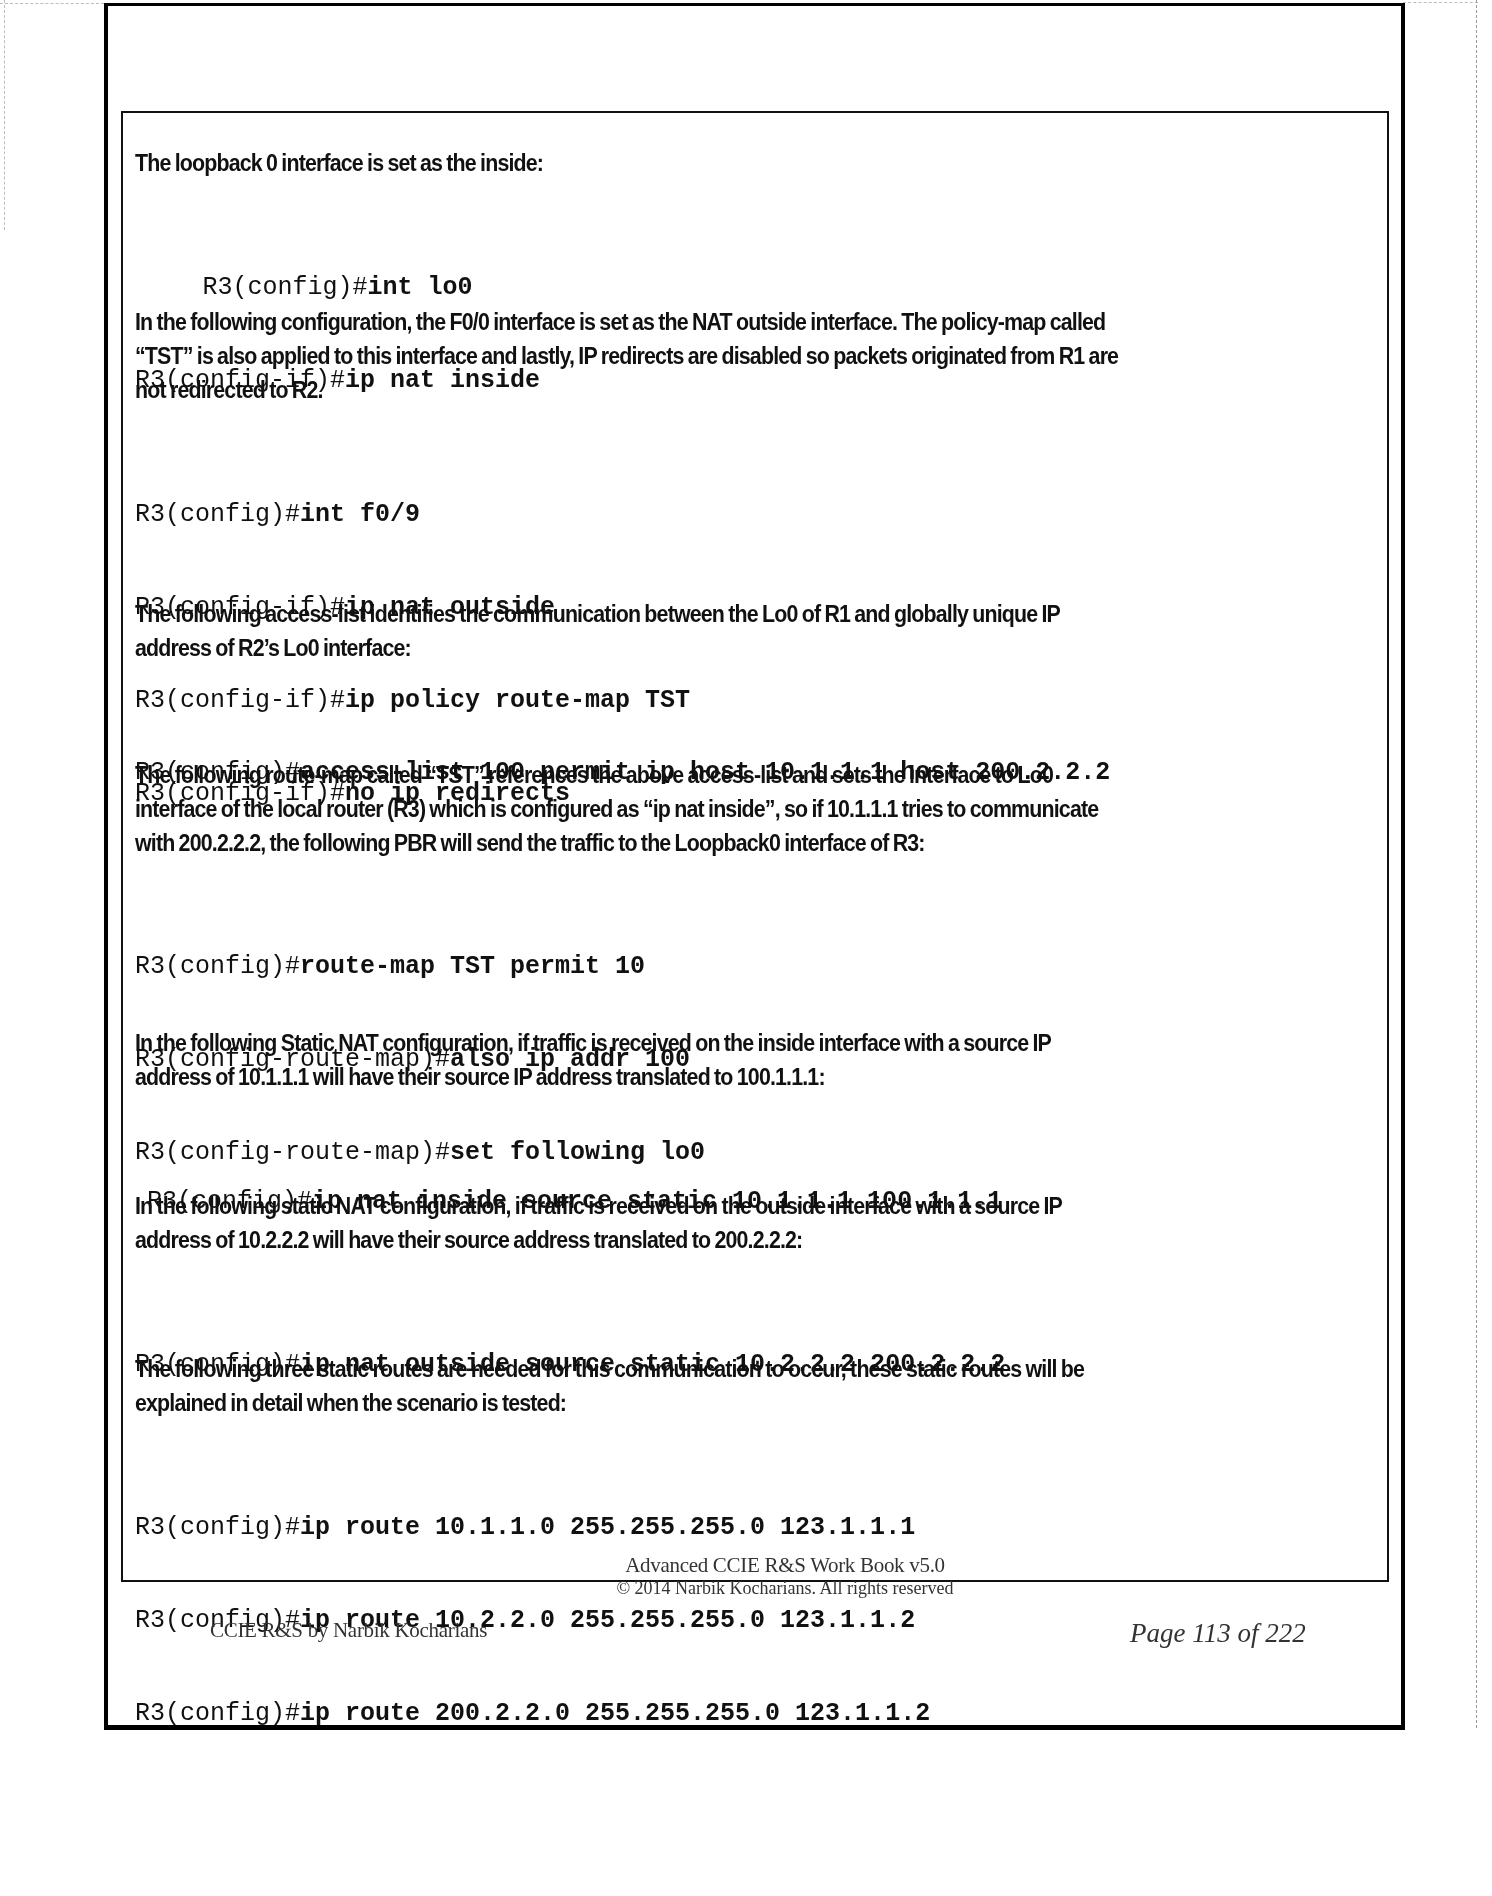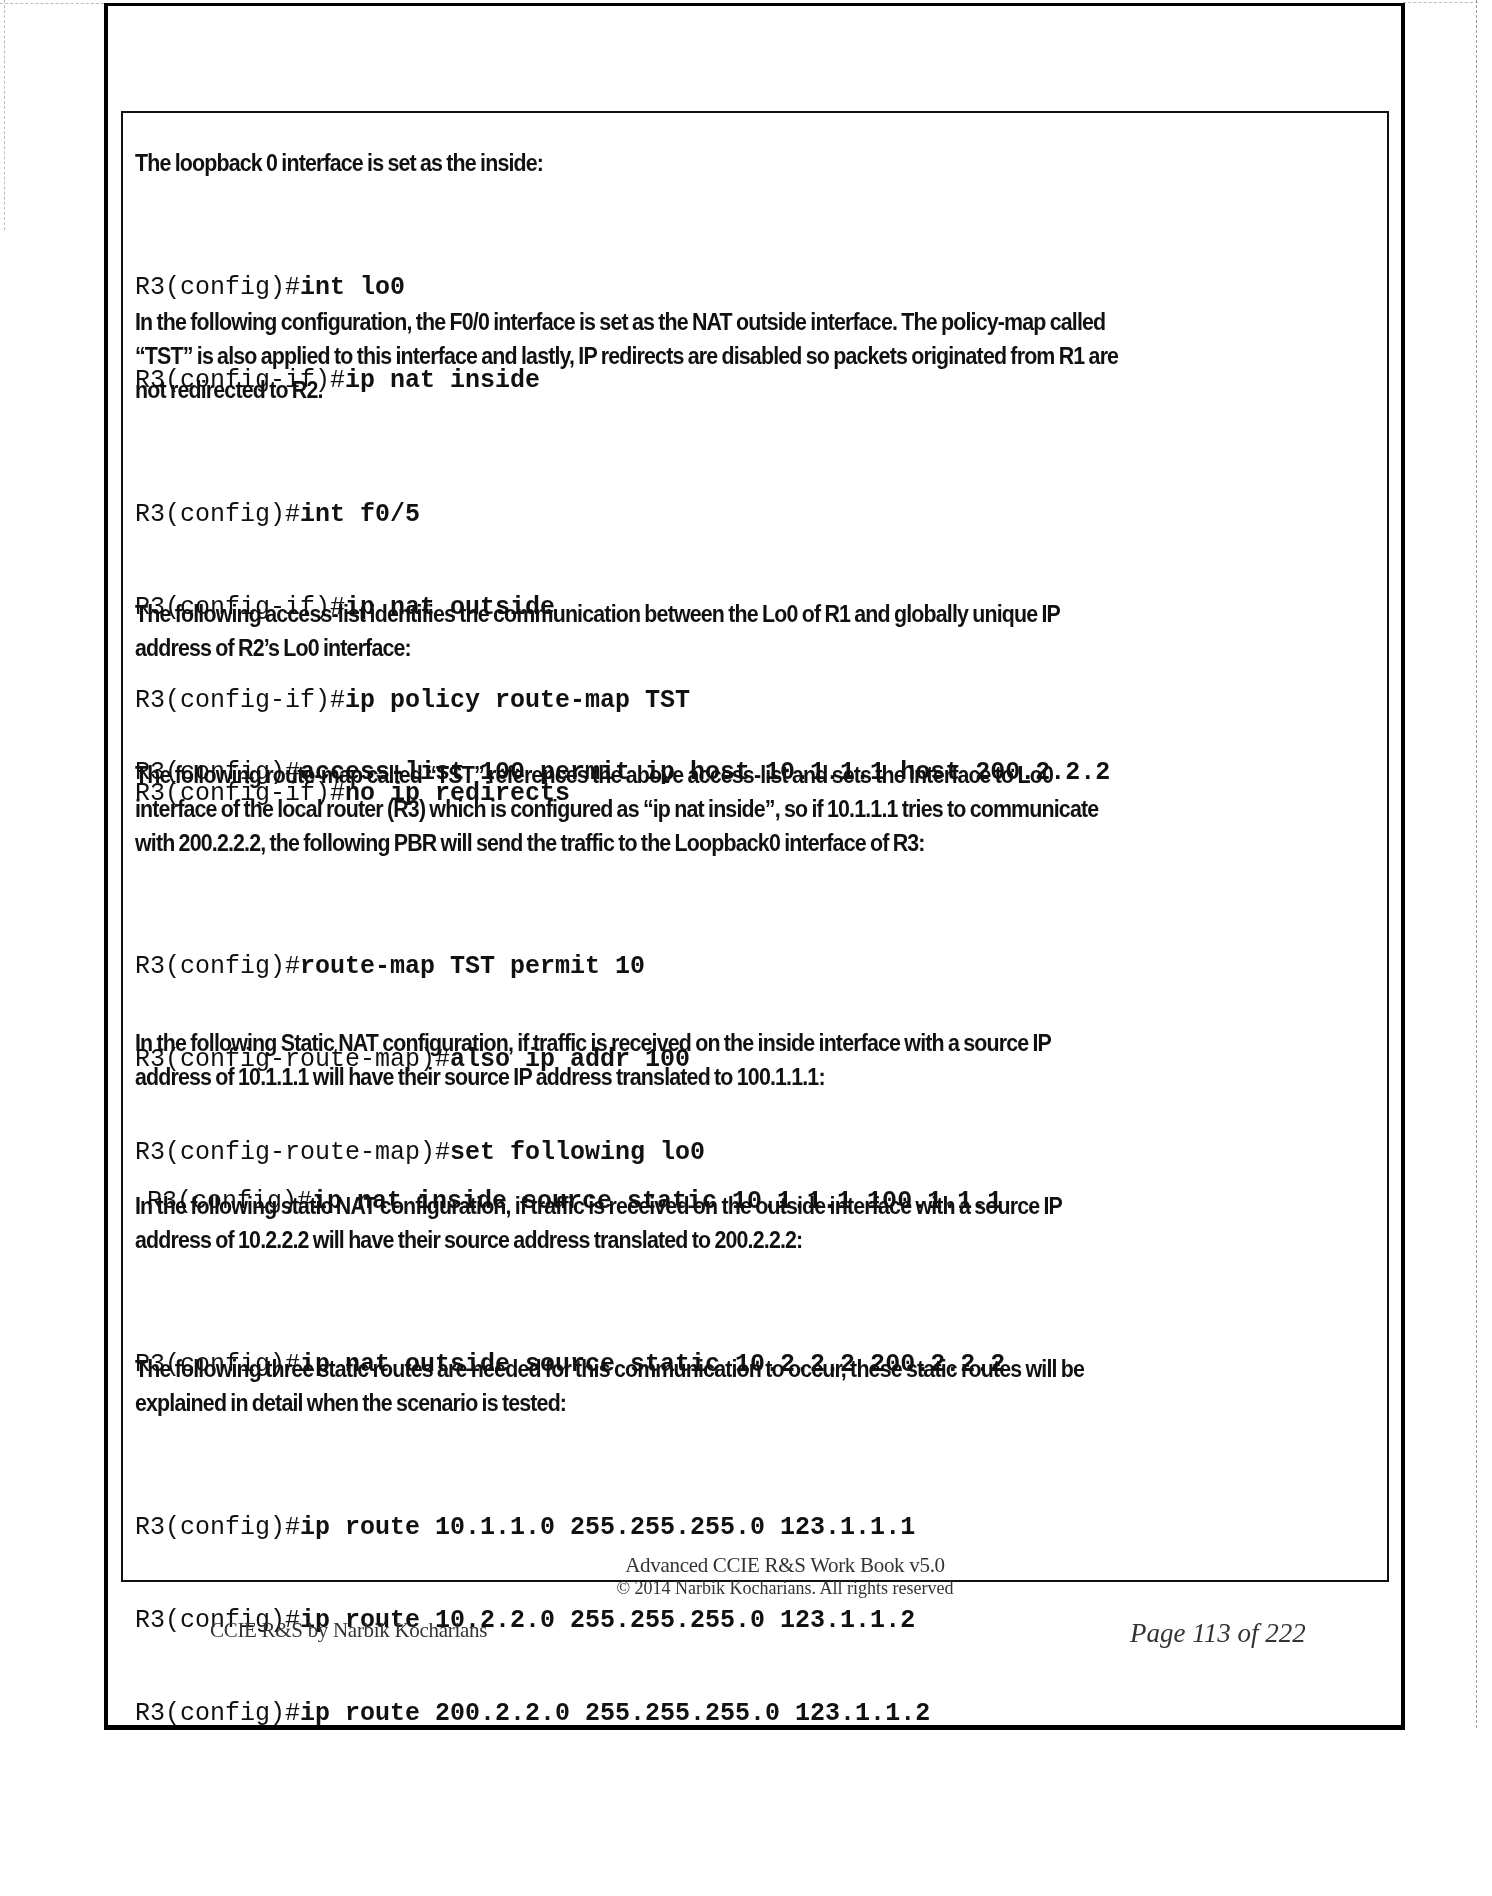--- a/index.html
+++ b/index.html
@@ -82,30 +82,30 @@
 
 <div class="scan-left-edge"></div>
 <div class="scan-top-edge"></div>
 <div class="scan-top-right"></div>
 <div class="scan-right-edge"></div>
 
 <div class="outer-frame"></div>
 <div class="inner-box"></div>
 
 <div class="para" style="top:146px;"><span>The loopback 0 interface is set as the inside:</span></div>
-<div class="code" style="top:210px;">
+<div class="code" style="top:210px;text-align:center;">
   <span class="code-line"><span class="prompt">R3(config)#</span><span class="cmd">int lo0</span></span>
   <span class="code-line"><span class="prompt">R3(config-if)#</span><span class="cmd">ip nat inside</span></span>
 </div>
 
 <div class="para" style="top:305px;"><span>In the following configuration, the F0/0 interface is set as the NAT outside interface. The policy-map called</span>
 <span>“TST” is also applied to this interface and lastly, IP redirects are disabled so packets originated from R1 are</span>
 <span>not redirected to R2.</span></div>
 <div class="code" style="top:437px;">
-  <span class="code-line"><span class="prompt">R3(config)#</span><span class="cmd">int f0/5</span></span>
+  <span class="code-line"><span class="prompt">R3(config)#</span><span class="cmd">int f0/9</span></span>
   <span class="code-line"><span class="prompt">R3(config-if)#</span><span class="cmd">ip nat outside</span></span>
   <span class="code-line"><span class="prompt">R3(config-if)#</span><span class="cmd">ip policy route-map TST</span></span>
   <span class="code-line"><span class="prompt">R3(config-if)#</span><span class="cmd">no ip redirects</span></span>
 </div>
 
 <div class="para" style="top:597px;"><span>The following access-list identifies the communication between the Lo0 of R1 and globally unique IP</span>
 <span>address of R2’s Lo0 interface:</span></div>
 <div class="code" style="top:695px;">
   <span class="code-line"><span class="prompt">R3(config)#</span><span class="cmd">access-list 100 permit ip host 10.1.1.1 host 200.2.2.2</span></span>
 </div>

